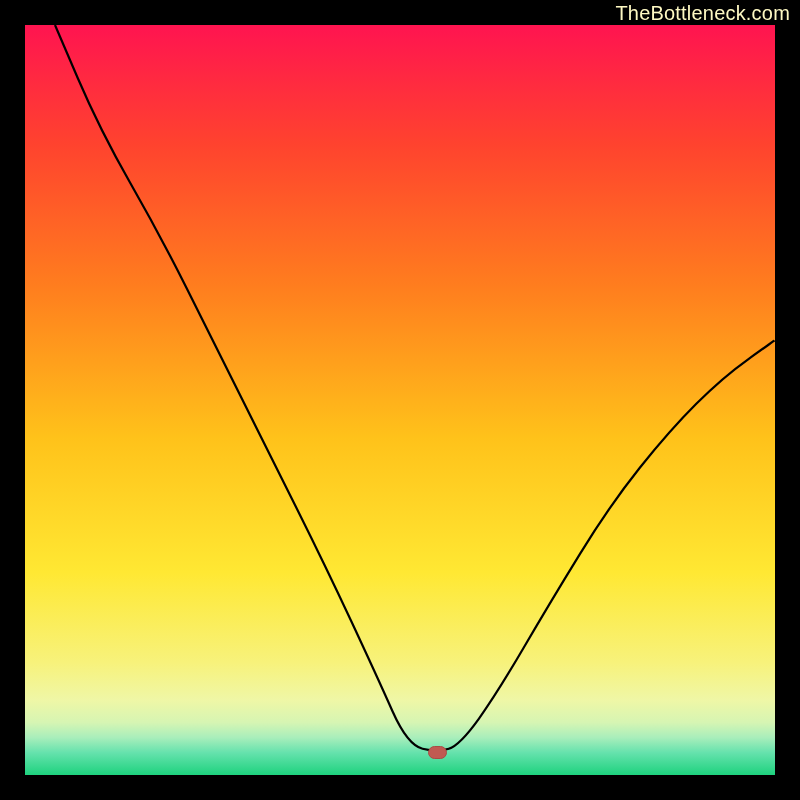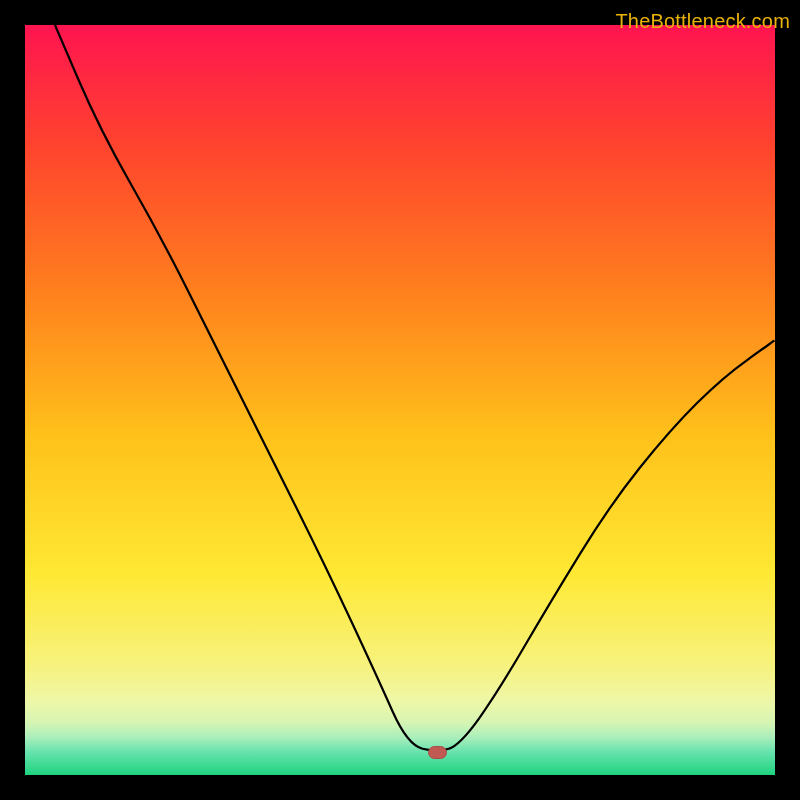--- a/index.html
+++ b/index.html
@@ -12,23 +12,23 @@
     font-family: Arial, Helvetica, sans-serif;
   }
   .frame {
     position: relative;
     width: 800px;
     height: 800px;
     box-sizing: border-box;
   }
   .watermark {
     position: absolute;
-    top: 10px;
+    top: 2px;
     right: 10px;
-    color: #eab308;
+    color: #fef9c3;
     font-size: 20px;
     font-weight: 500;
     letter-spacing: 0.2px;
     z-index: 20;
     text-align: right;
   }
   .plot-area {
     position: absolute;
     left: 25px;
     top: 25px;

